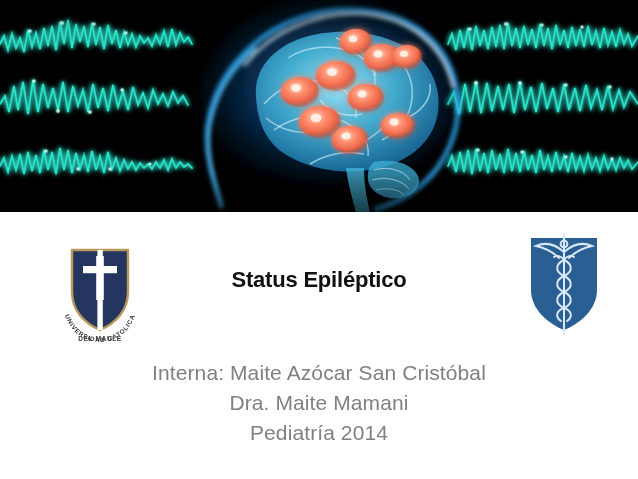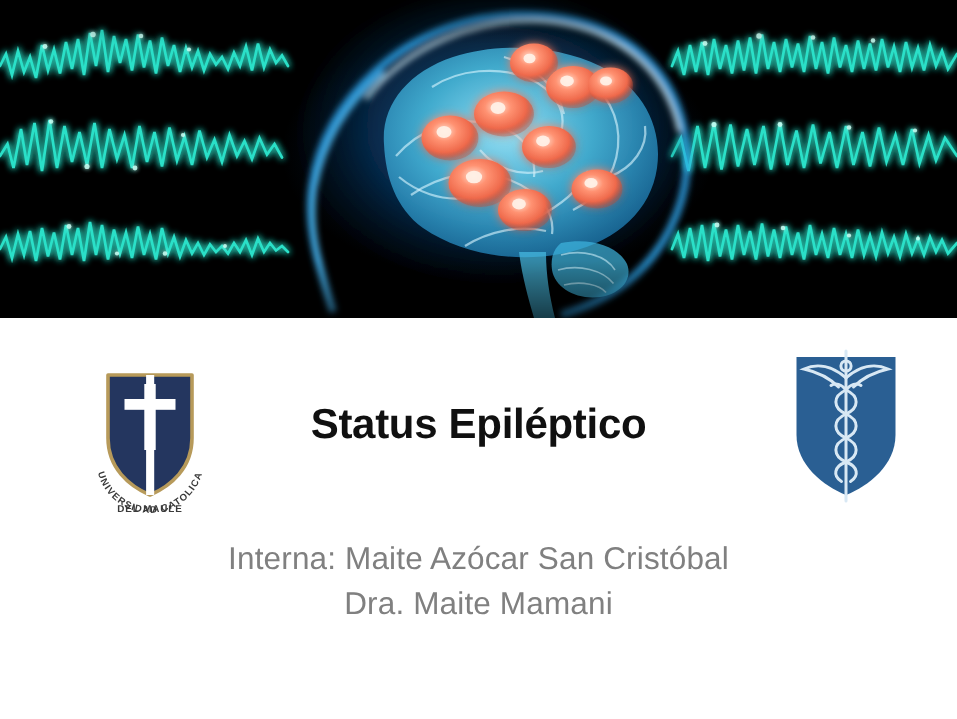--- a/index.html
+++ b/index.html
@@ -99,21 +99,21 @@
   }
   .logo-right svg { display: block; width: 82px; height: 104px; }
 
   
   .title {
     position: absolute;
     left: 0;
     top: 56px;
     width: 638px;
     text-align: center;
-    font-size: 28px;
+    font-size: 22px;
     font-weight: bold;
     color: #101010;
     letter-spacing: -0.2px;
     line-height: 1.1;
   }
 
   
   .subtitle {
     position: absolute;
     left: 0;
@@ -371,16 +371,17 @@
 
           <path d="M41,28 C38,24 34,23 31,25"></path>
           <path d="M41,28 C44,24 48,23 51,25"></path>
         </g>
       </svg>
     </div>
 
     <div class="subtitle">
       <div class="subtitle-line">Interna: Maite Azócar San Cristóbal</div>
       <div class="subtitle-line">Dra. Maite Mamani</div>
+      <div class="subtitle-line">Pediatría 2014</div>
     </div>
 
   </div>
 </div>
 
 </body></html>

